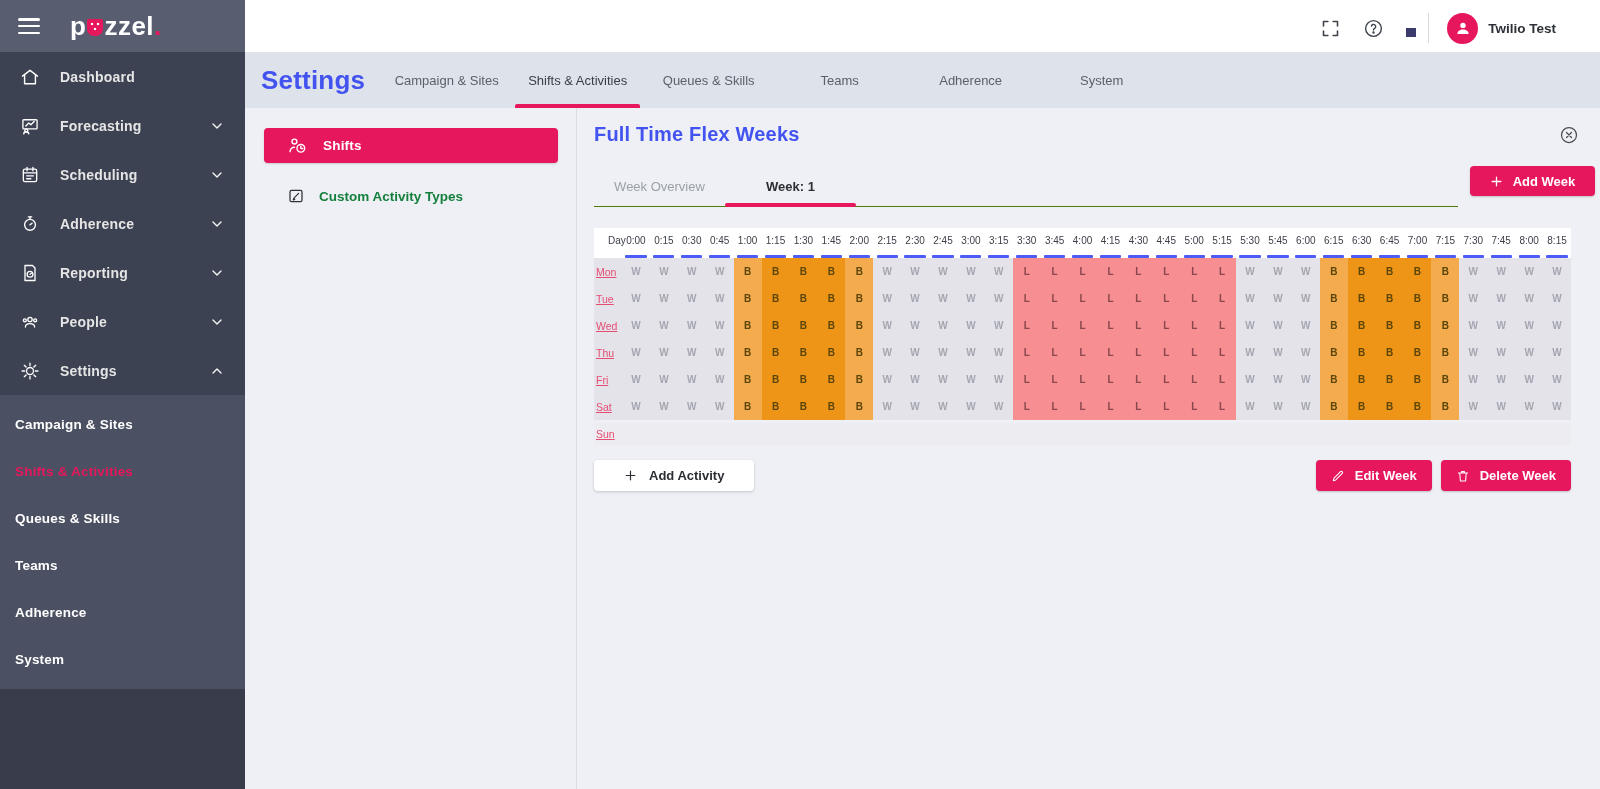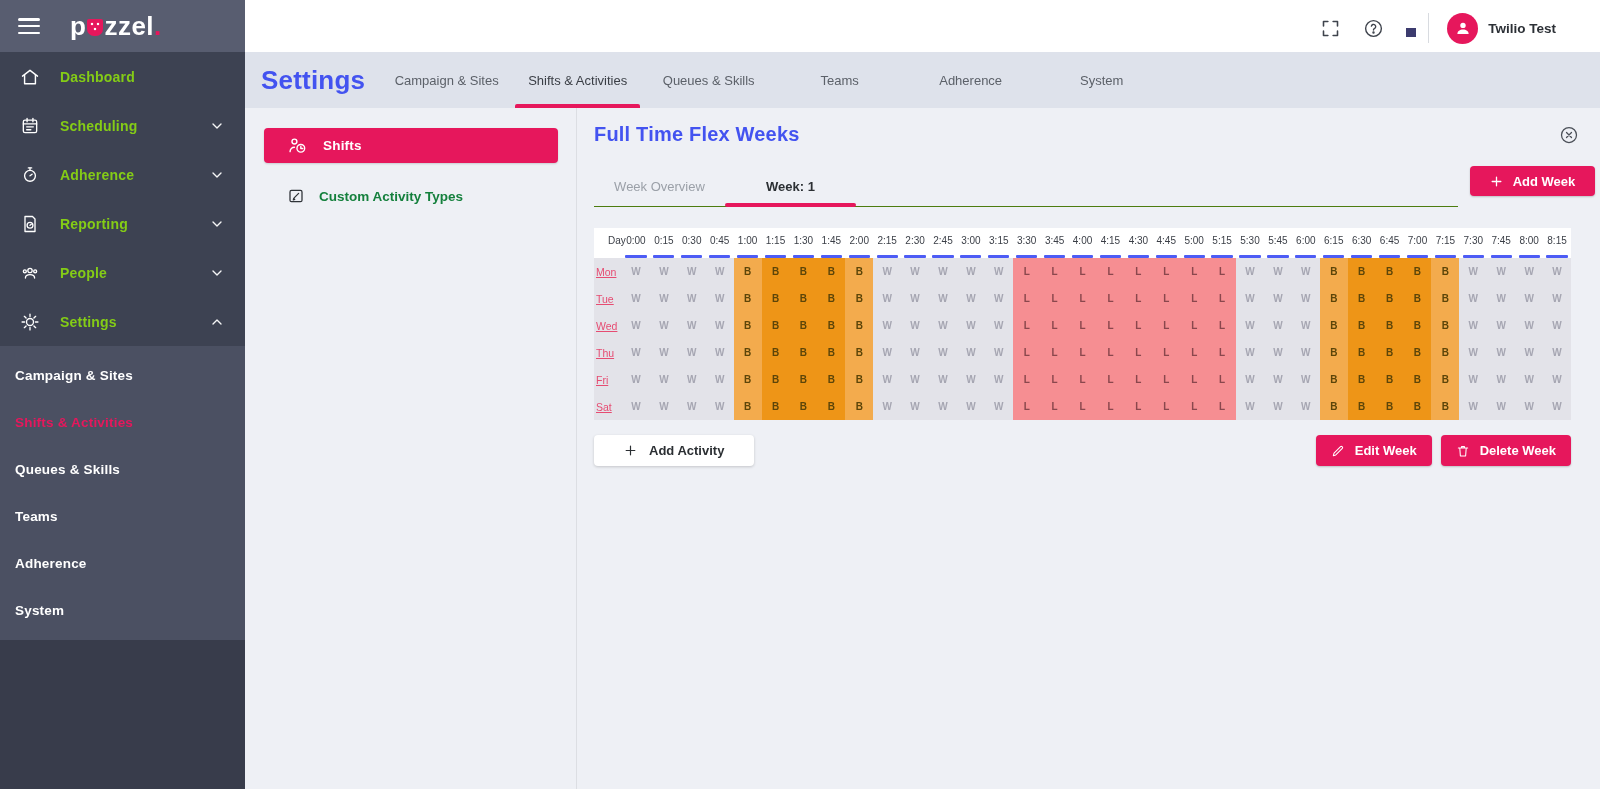--- a/index.html
+++ b/index.html
@@ -10,21 +10,21 @@
   
   .sidebar { position:absolute; left:0; top:0; width:245px; height:789px; background:#3D4252; z-index:5; display:flex; flex-direction:column; }
   .sidebar-header { height:52px; background:#585D70; display:flex; align-items:center; padding:0 18px; flex:none; }
   .burger { width:22px; height:16px; display:flex; flex-direction:column; justify-content:space-between; cursor:pointer; }
   .burger i { display:block; height:2.5px; background:#fff; border-radius:2px; }
   .logo { margin-left:30px; font-size:26px; font-weight:700; color:#fff; letter-spacing:0.5px; display:flex; align-items:baseline; }
   .logo .u { display:inline-block; width:16px; height:17px; background:#E6175C; border-radius:2px 2px 7px 7px; margin:0 1px; position:relative; top:1px;
              background-image:radial-gradient(circle 1.5px at 5px 5px,#fff 1.4px,transparent 1.6px),radial-gradient(circle 1.5px at 11px 5px,#fff 1.4px,transparent 1.6px),radial-gradient(circle 1.5px at 8px 10px,#fff 1.4px,transparent 1.6px); }
   .logo .dot { color:#E6175C; }
   .nav { flex:none; }
-  .nav-item { height:49px; display:flex; align-items:center; padding:0 20px; color:#84cc16; cursor:pointer; }
+  .nav-item { height:49px; display:flex; align-items:center; padding:0 20px; color:#e5e5e5; cursor:pointer; }
   .nav-item .nicon { width:21px; flex:none; color:#fff; }
   .nav-item .nlabel { margin-left:19px; font-size:14px; font-weight:600; flex:1; letter-spacing:0.2px; }
   .nav-item .chev { color:#fff; opacity:0.95; }
   .submenu { background:#4B5062; flex:none; padding:6px 0; }
   .sub-item { height:47px; display:flex; align-items:center; padding:0 15px; color:#fff; font-size:13.5px; font-weight:600; cursor:pointer; letter-spacing:0.2px; }
   .sub-item.active { color:#E6175C; }
   .sidebar-fill { flex:1; background:#383C4B; }
 
   
   .topbar { position:absolute; left:245px; top:0; width:1355px; height:56px; background:#fff; display:flex; align-items:center; justify-content:flex-end; padding-right:44px; }
@@ -110,20 +110,36 @@
   </div>
   <div class="nav">
     <div class="nav-item">
       <span class="nicon">
           <svg width="20" height="20" viewBox="0 0 24 24" fill="none" stroke="currentColor" stroke-width="1.7" stroke-linecap="round" stroke-linejoin="round">
             <path d="M3 11 L12 4 L21 11"></path>
             <path d="M5.5 9.5 V20 H18.5 V9.5"></path>
           </svg>
         </span>
       <span class="nlabel">Dashboard</span>
+    </div>
+    <div class="nav-item">
+      <span class="nicon">
+          <svg width="20" height="20" viewBox="0 0 24 24" fill="none" stroke="currentColor" stroke-width="1.6" stroke-linecap="round" stroke-linejoin="round">
+            <rect x="3.5" y="4.5" width="17" height="11" rx="1"></rect>
+            <polyline points="7 12 10.5 8.5 13 10.5 17 6.5"></polyline>
+            <circle cx="7.5" cy="17.5" r="1.8"></circle>
+            <path d="M4.5 21.5c0-1.6 1.3-2.6 3-2.6s3 1 3 2.6"></path>
+          </svg>
+        </span>
+      <span class="nlabel">Forecasting</span>
+      <span class="chev">
+          <svg width="16" height="16" viewBox="0 0 24 24" fill="none" stroke="currentColor" stroke-width="2" stroke-linecap="round" stroke-linejoin="round">
+            <polyline points="6 9 12 15 18 9"></polyline>
+          </svg>
+        </span>
     </div>
     <div class="nav-item">
       <span class="nicon">
           <svg width="20" height="20" viewBox="0 0 24 24" fill="none" stroke="currentColor" stroke-width="1.6" stroke-linecap="round" stroke-linejoin="round">
             <rect x="4" y="5" width="16" height="15" rx="2"></rect>
             <line x1="8.5" y1="3" x2="8.5" y2="7"></line>
             <line x1="15.5" y1="3" x2="15.5" y2="7"></line>
             <line x1="4" y1="9.5" x2="20" y2="9.5"></line>
             <line x1="8" y1="13" x2="16" y2="13"></line>
             <line x1="8" y1="16.5" x2="13" y2="16.5"></line>
@@ -675,20 +691,23 @@
           <div class="g-cell cBl">B</div>
           <div class="g-cell cB">B</div>
           <div class="g-cell cB">B</div>
           <div class="g-cell cB">B</div>
           <div class="g-cell cBl">B</div>
           <div class="g-cell cW">W</div>
           <div class="g-cell cW">W</div>
           <div class="g-cell cW">W</div>
           <div class="g-cell cW">W</div>
         </div>
+        <div class="g-sun">
+          <span class="g-day">Sun</span>
+        </div>
       </div>
 
     <div class="footer-row">
       <div class="add-activity-btn">
         <svg width="13" height="13" viewBox="0 0 24 24" fill="none" stroke="#2B2F33" stroke-width="2.2" stroke-linecap="round">
             <path d="M12 4v16M4 12h16"></path>
           </svg>
         <span>Add Activity</span>
       </div>
       <div class="footer-spacer"></div>

